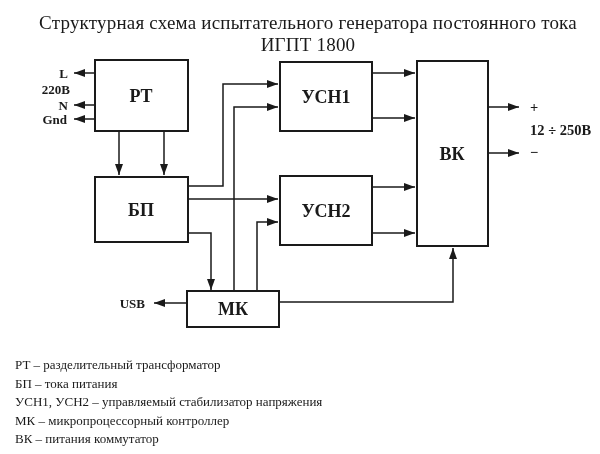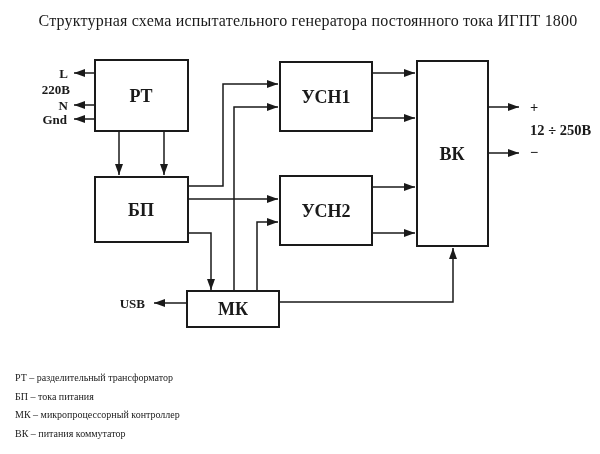--- a/index.html
+++ b/index.html
@@ -14,21 +14,21 @@
     height: 454px;
     background: var(--bg);
     overflow: hidden;
   }
   .title {
     position: absolute;
     top: 12px;
     left: 0;
     width: 600px;
     text-align: center;
-    font-size: 16px;
+    font-size: 19px;
     color: var(--line);
     letter-spacing: 0.2px;
     padding-left: 16px;
   }
   svg.diagram {
     position: absolute;
     left: 0;
     top: 0;
     width: 600px;
     height: 454px;
@@ -57,24 +57,23 @@
     font-weight: bold;
   }
   svg text.out-label {
     font-size: 14.5px;
     font-weight: bold;
   }
   .legend {
     position: absolute;
     left: 15px;
     top: 356px;
-    font-size: 10px;
+    font-size: 13px;
     line-height: 18.6px;
     color: var(--line);
-    margin-top: 13px;
   }
 </style>
 </head>
 <body>
 
 <div class="page">
 
   <div class="title">Структурная схема испытательного генератора постоянного тока ИГПТ 1800</div>
 
   <svg class="diagram" viewBox="0 0 600 454">
@@ -146,17 +145,18 @@
 
       <text class="out-label" x="530" y="112">+</text>
       <text class="out-label" x="530" y="135">12 ÷ 250В</text>
       <text class="out-label" x="530" y="157">−</text>
     </g>
   </svg>
 
   <div class="legend">
     <div>РТ – разделительный трансформатор</div>
     <div>БП – тока питания</div>
+    <div>УСН1, УСН2 – управляемый стабилизатор напряжения</div>
     <div>МК – микропроцессорный контроллер</div>
     <div>ВК – питания коммутатор</div>
   </div>
 
 </div>
 
 </body></html>

